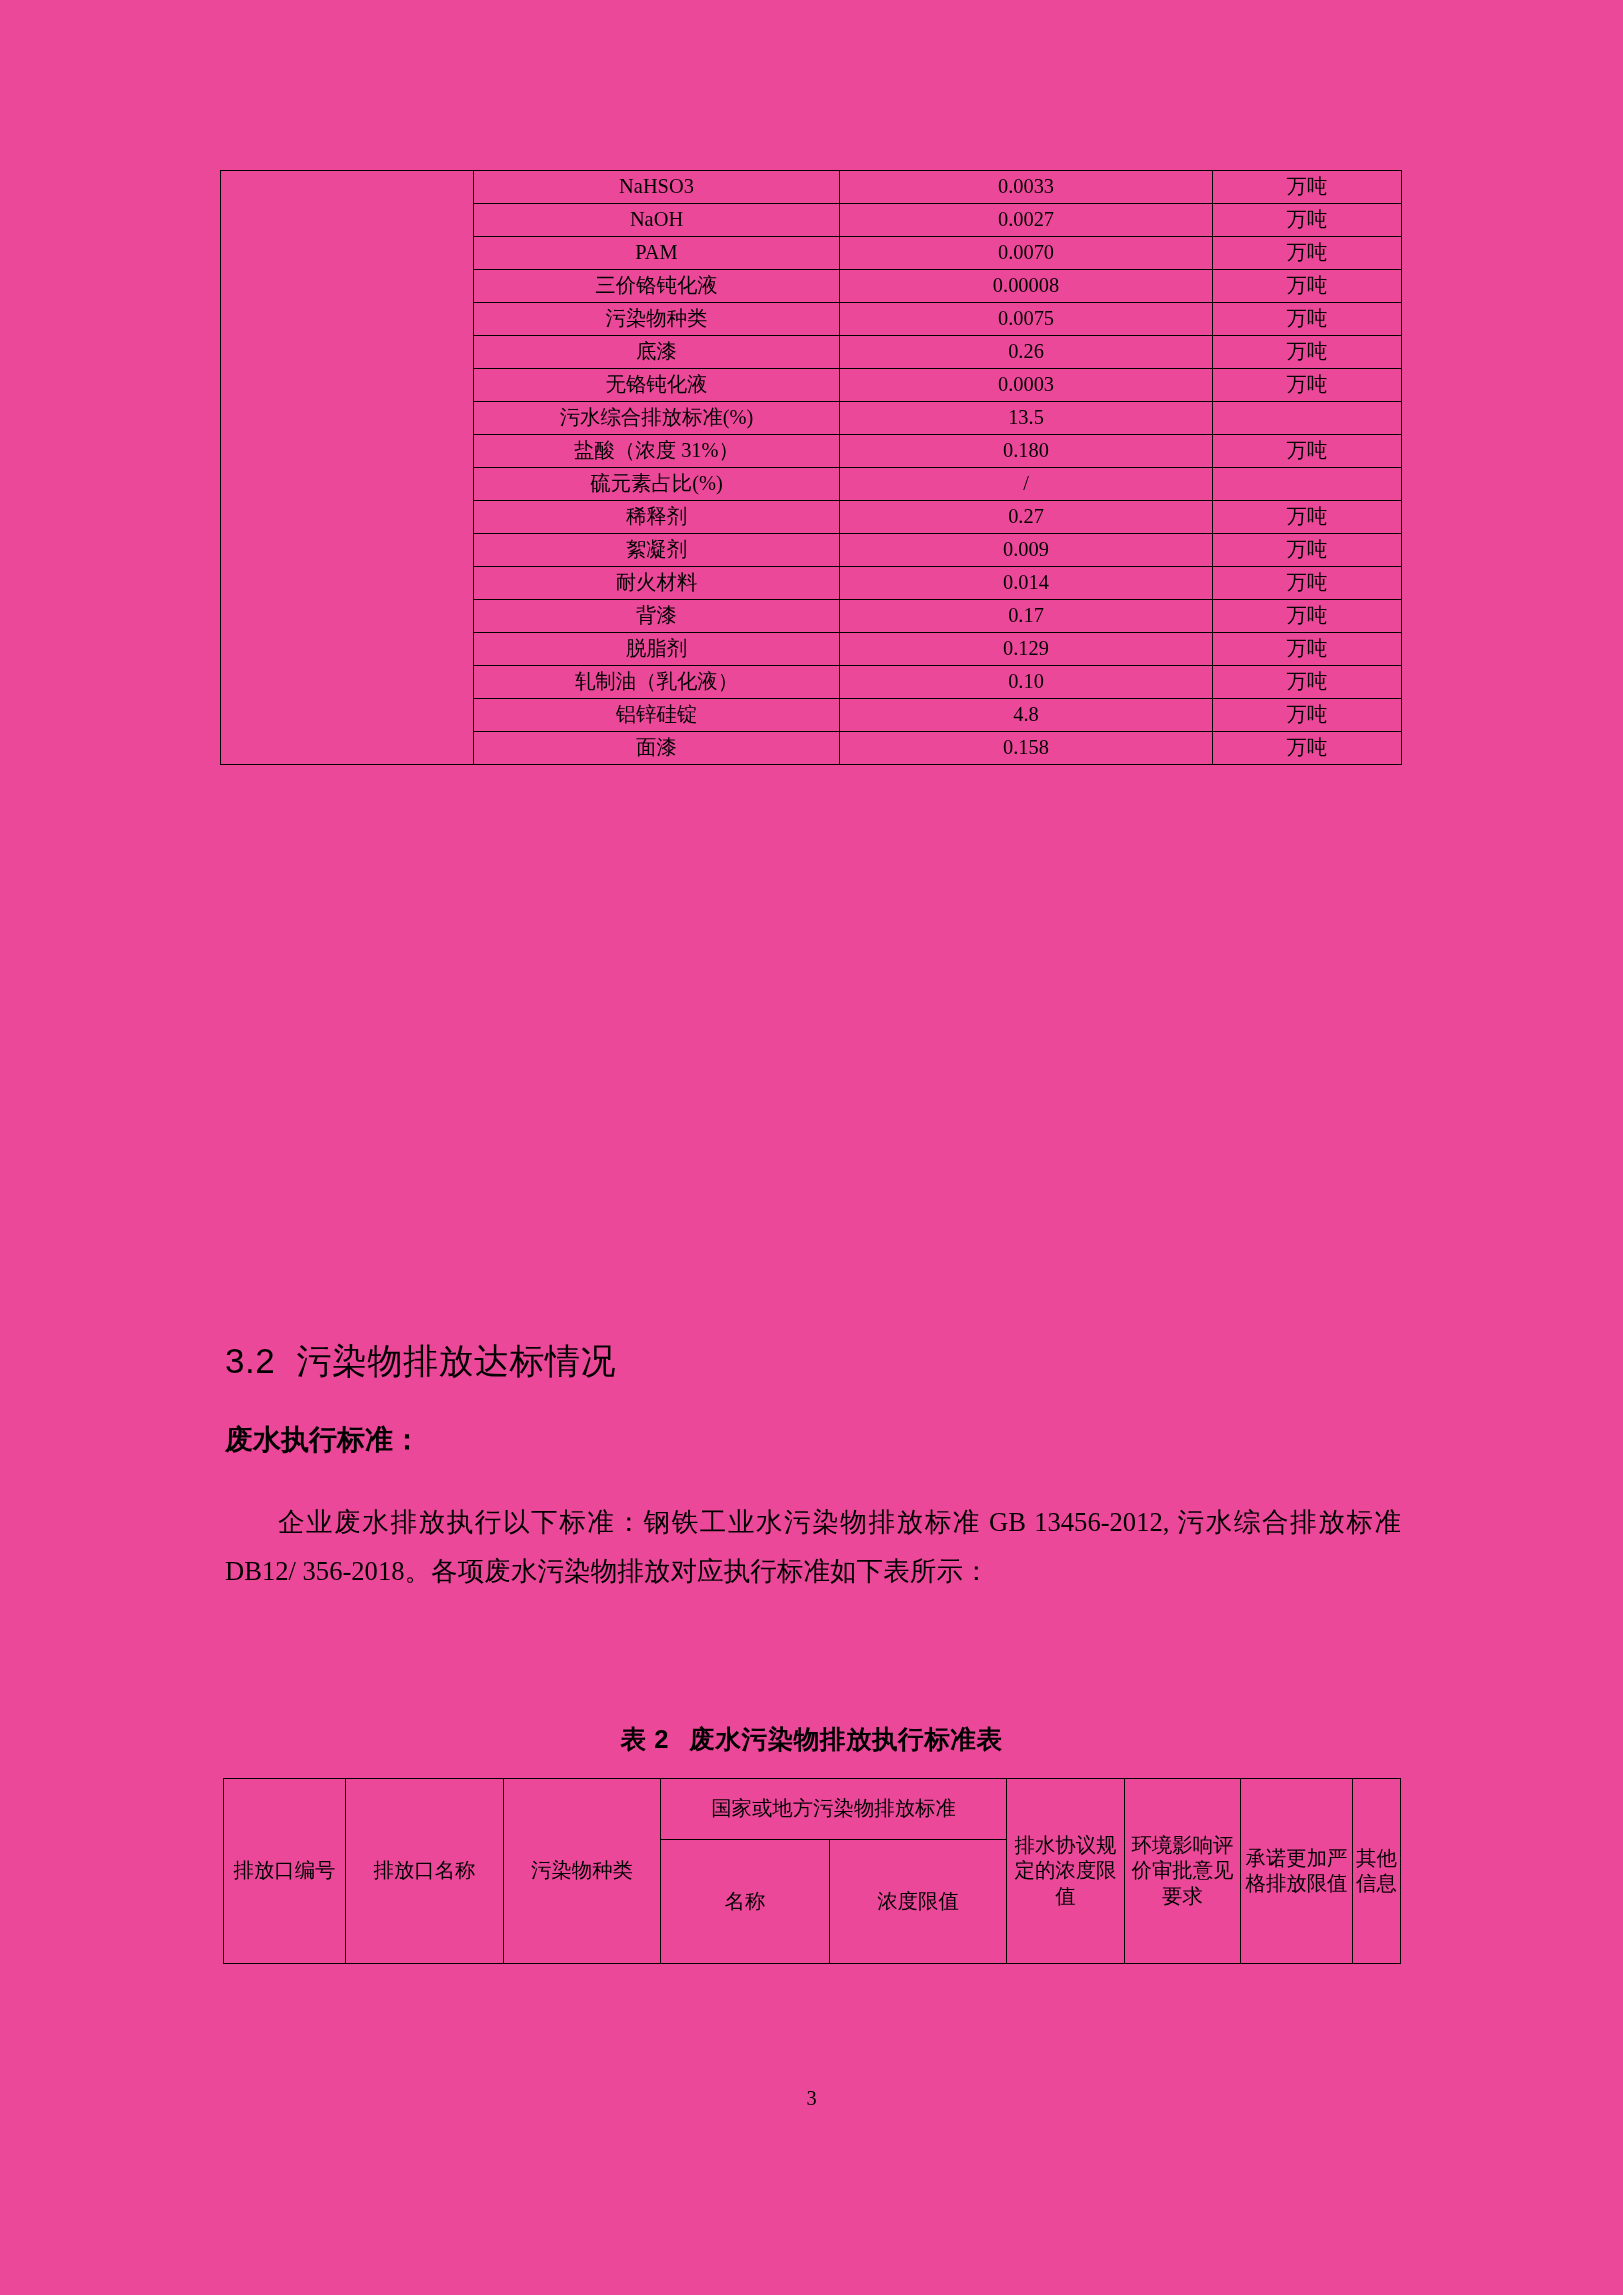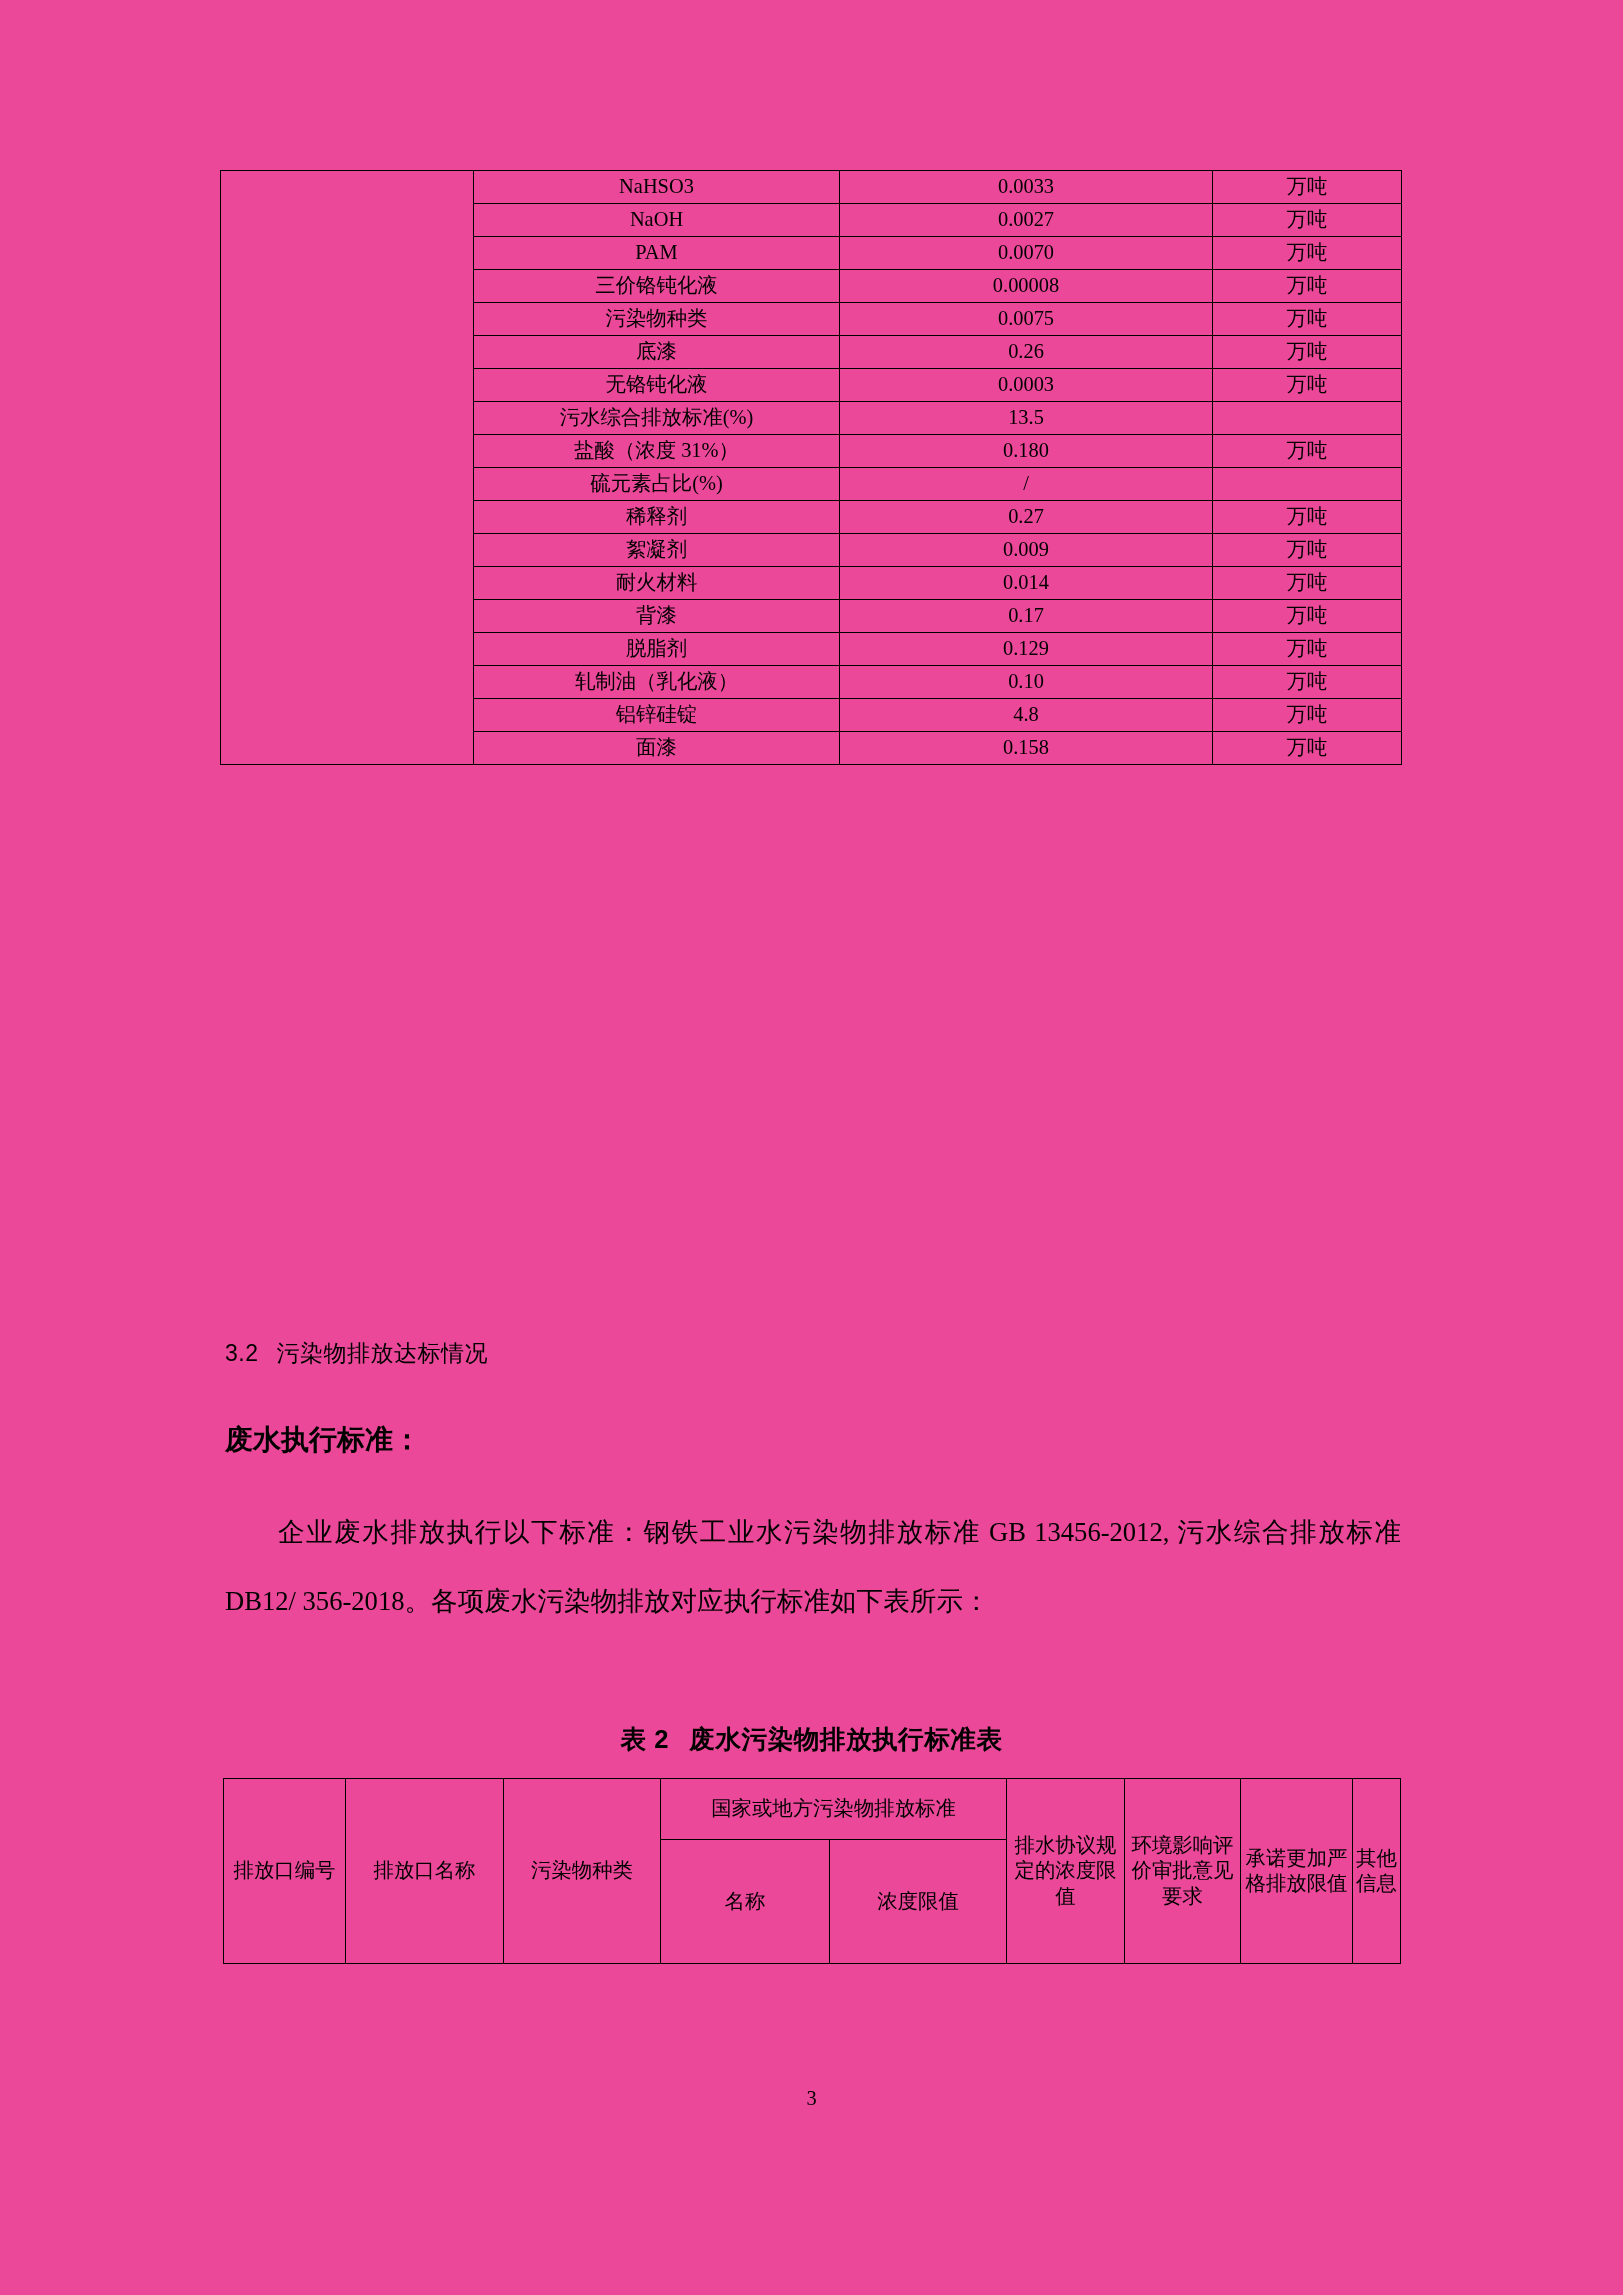--- a/index.html
+++ b/index.html
@@ -47,42 +47,42 @@
   .c-empty { width: 253px; }
   .c-name  { width: 366px; }
   .c-val   { width: 373px; }
   .c-unit  { width: 189px; }
 
   
   .h2 {
     position: absolute;
     left: 225px;
     top: 1338px;
-    font-size: 23px;
+    font-size: 35px;
     font-weight: normal;
     letter-spacing: 0.5px;
     font-family: "Liberation Sans", "DejaVu Sans", sans-serif;
     white-space: nowrap;
   }
   .h3 {
     position: absolute;
     left: 225px;
     top: 1421px;
     font-size: 28px;
     font-weight: bold;
     font-family: "Liberation Sans", "DejaVu Sans", sans-serif;
     white-space: nowrap;
   }
   .para {
     position: absolute;
     left: 225px;
     top: 1498px;
     width: 1176px;
     font-size: 26.6px;
-    line-height: 69px;
+    line-height: 49px;
     text-indent: 53px;
     text-align: justify;
     text-justify: inter-ideograph;
     font-family: "Liberation Serif", "DejaVu Serif", serif;
   }
 
   .tbl2-title {
     position: absolute;
     left: 0;
     top: 1722px;

